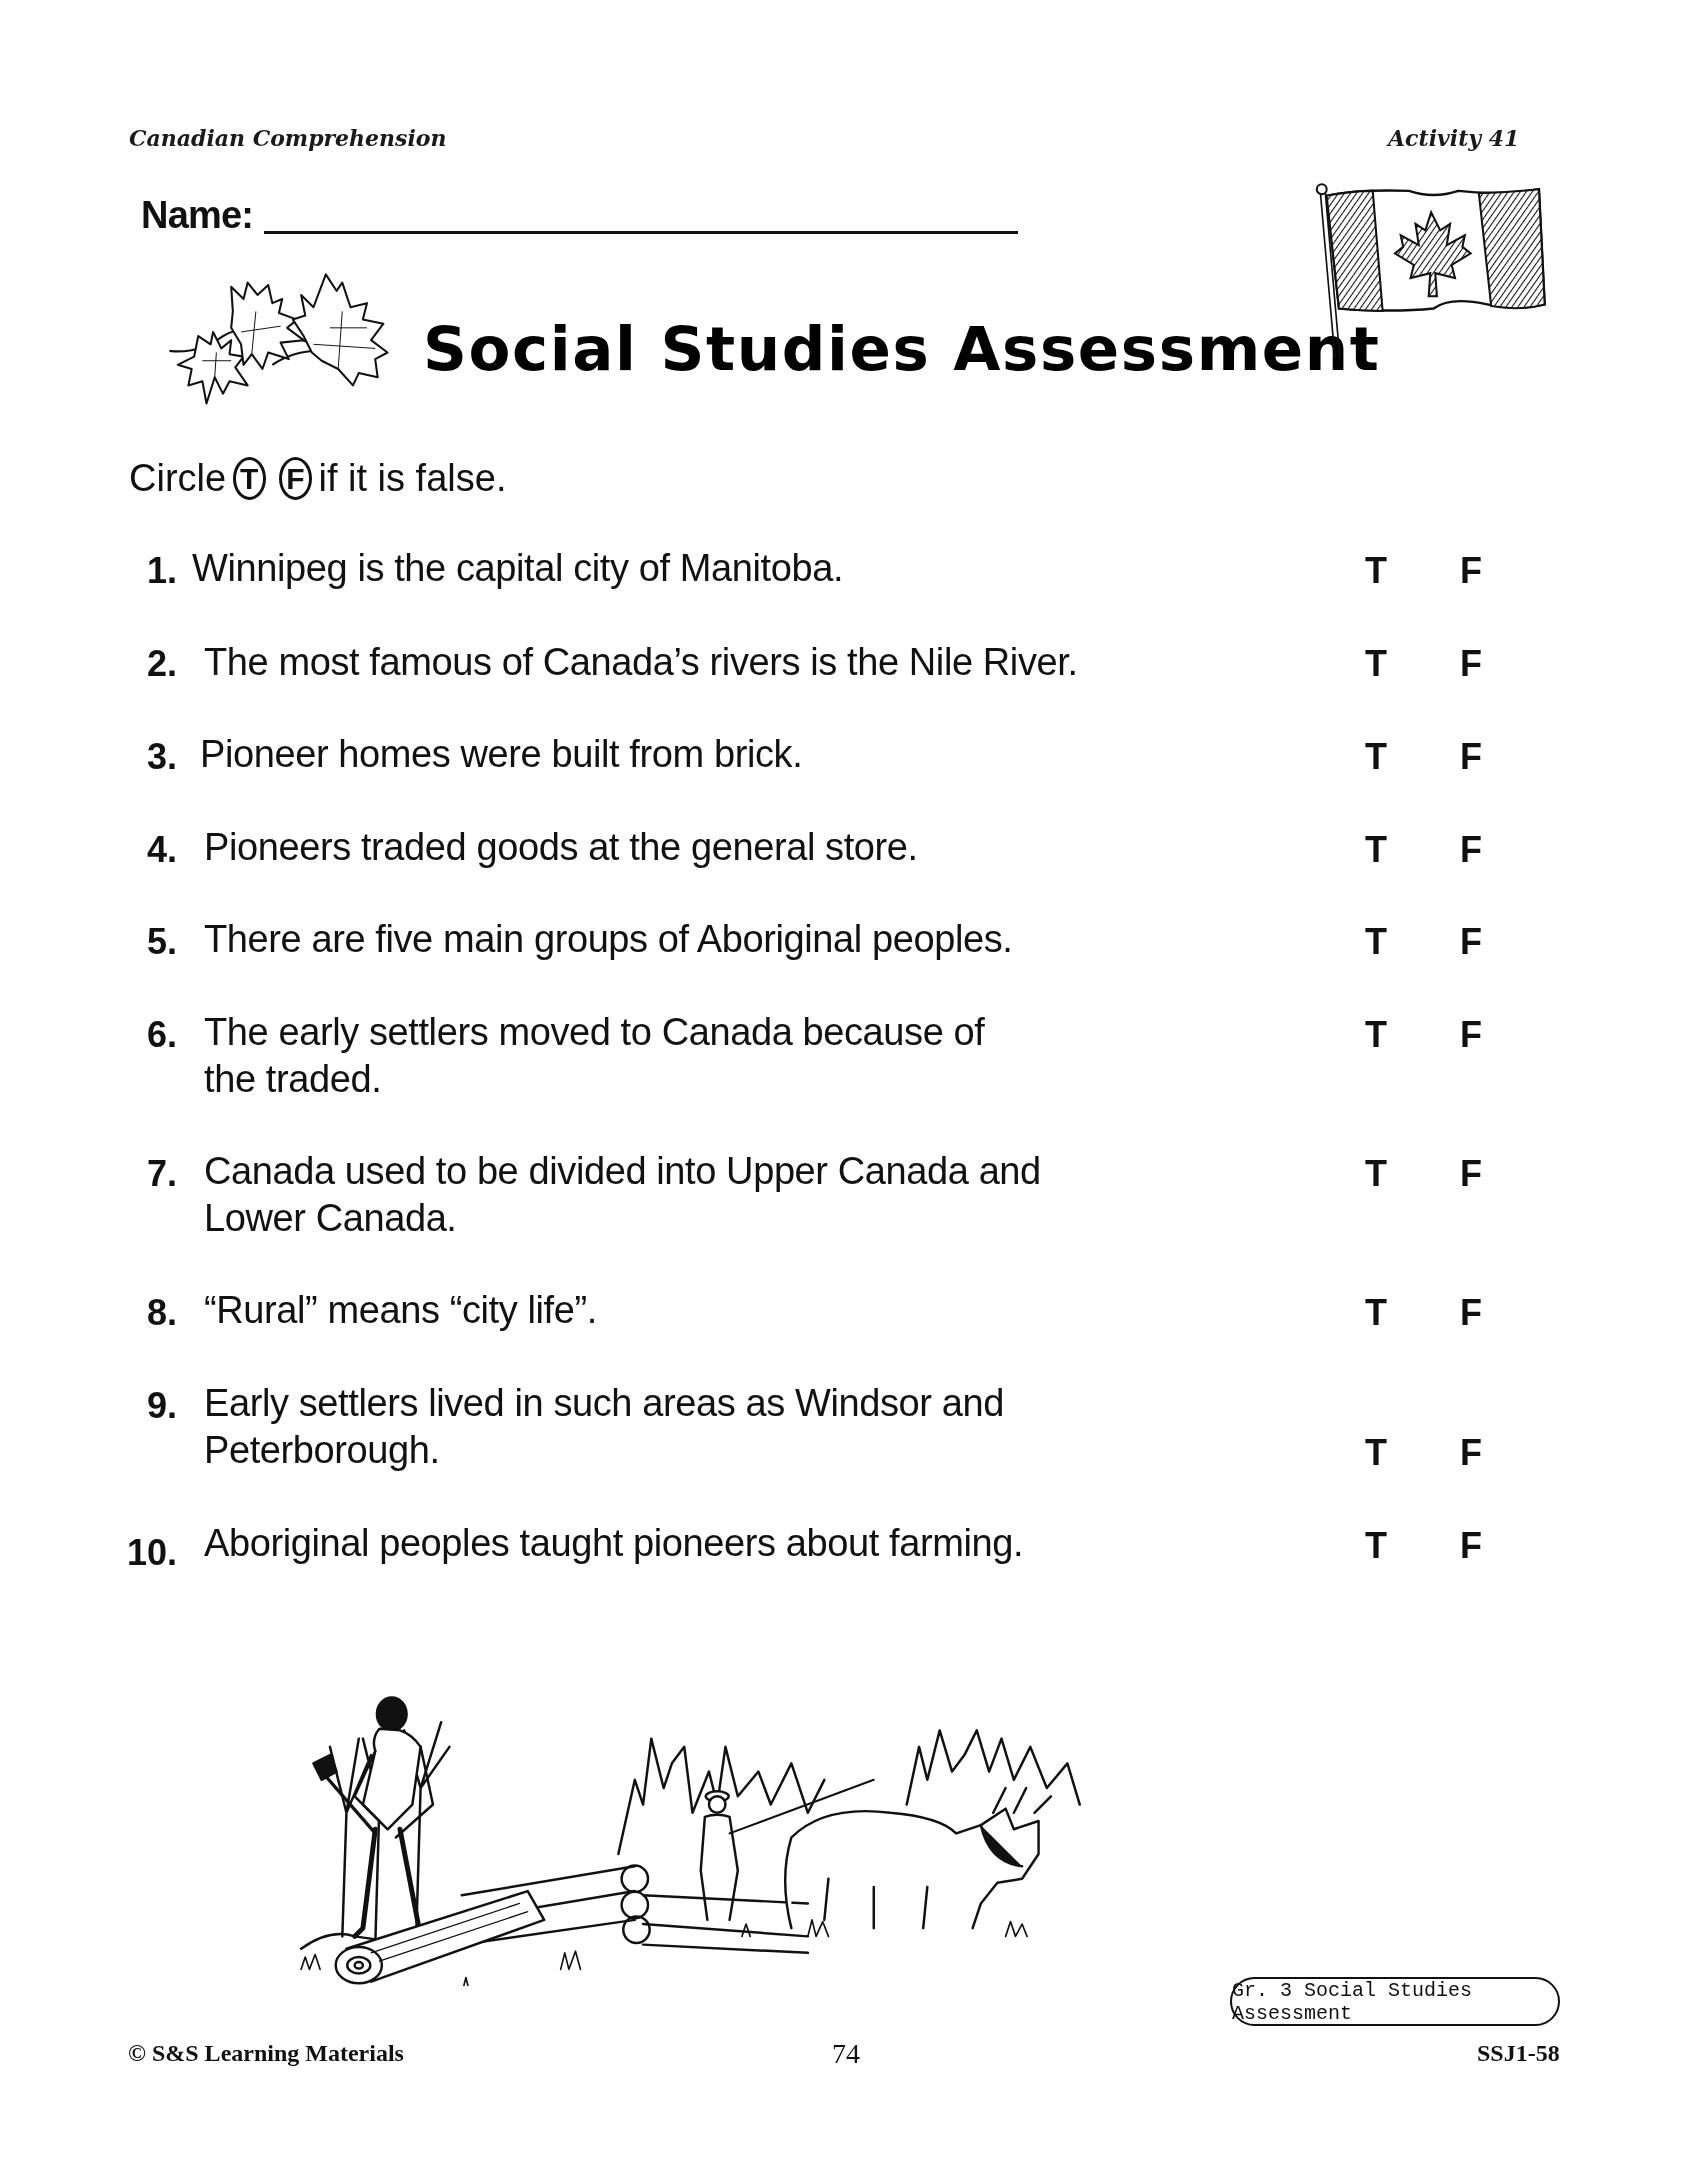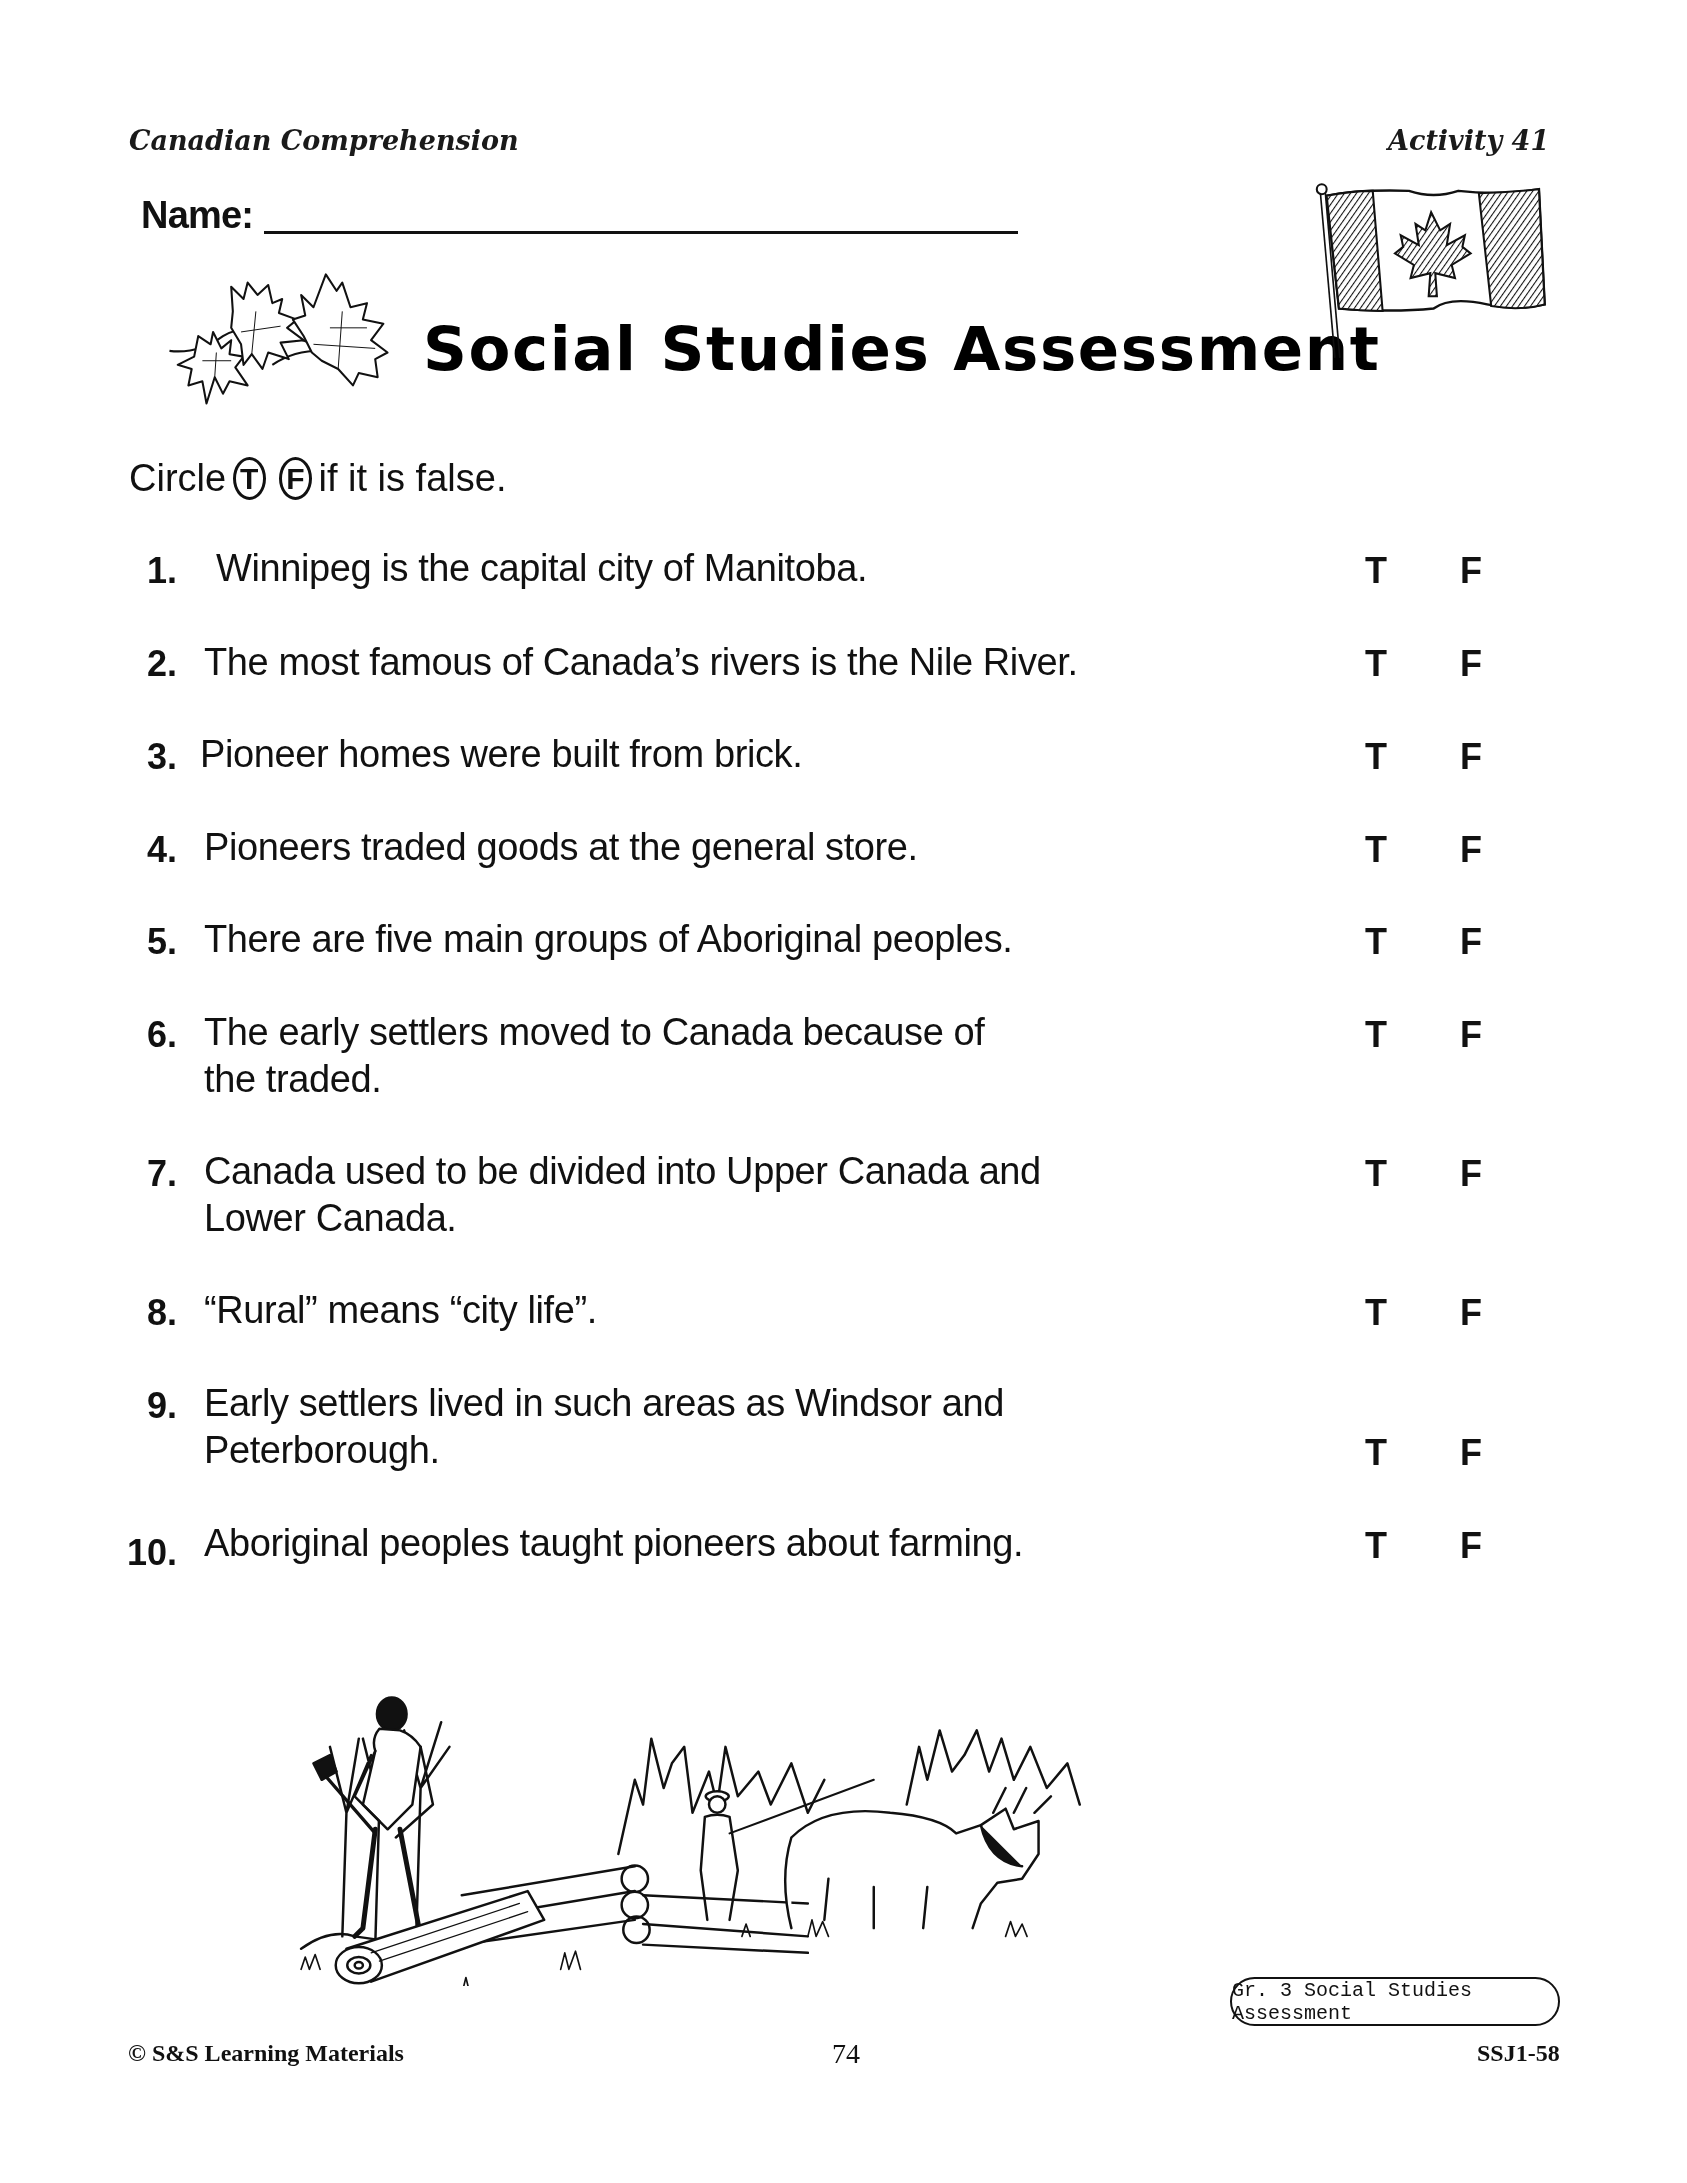--- a/index.html
+++ b/index.html
@@ -1,18 +1,18 @@
 <!DOCTYPE html>
 <html style="font-size:13px"><head>
 <meta charset="utf-8">
 <style>
   html, body { margin:0; padding:0; background:#ffffff; }
   body { width:1687px; height:2183px; position:relative; overflow:hidden; color:#111; }
   .abs { position:absolute; }
-  .serif-hdr { font-family:"DejaVu Serif", serif; font-style:italic; font-weight:bold; font-size:27px; color:#1a1a1a; }
+  .serif-hdr { font-family:"DejaVu Serif", serif; font-style:italic; font-weight:bold; font-size:22px; color:#1a1a1a; }
   .name-label { font-family:"Liberation Sans", sans-serif; font-weight:bold; font-size:38px; letter-spacing:-0.8px;margin-left:12px; }
   .name-line { border-bottom:3.3px solid #111; height:0; }
   .title { font-family:"DejaVu Sans", sans-serif; font-weight:bold; font-size:61px; letter-spacing:1.6px; color:#000; white-space:nowrap; }
   .instr { font-family:"Liberation Sans", sans-serif; font-size:38px; white-space:nowrap; display:flex; align-items:center; }
   .circ { display:inline-flex; align-items:center; justify-content:center; width:33px; height:43px; border:3.3px solid #111; border-radius:50%; font-weight:bold; font-size:30px; margin:0 6.6px; box-sizing:border-box; }
   .q-num { font-family:"Liberation Sans", sans-serif; font-weight:bold; font-size:36px; text-align:right; width:58px; }
   .q-text { font-family:"Liberation Sans", sans-serif; font-size:38px; line-height:47px; letter-spacing:-0.4px; }
   .tf { font-family:"Liberation Sans", sans-serif; font-weight:bold; font-size:36px; }
   .badge { border:2.5px solid #111; border-radius:25px; font-family:Liberation Mono, monospace; font-size:20px; display:flex; align-items:center; justify-content:center; box-sizing:border-box; }
   .foot { font-family:"Liberation Serif", serif; font-size:25px; }
@@ -74,21 +74,21 @@
 <div class="abs instr" style="left:129px; top:457px;">
   <span>Circle</span>
   <span class="circ">T</span>
   <span class="circ">F</span>
   <span>if it is false.</span>
 </div>
 
 <div>
 
   <div class="abs q-num" style="left:119px; top:550px;">1.</div>
-  <div class="abs q-text" style="left:216px; top:545px;">Winnipeg is the capital city of Manitoba.</div>
+  <div class="abs q-text" style="left:192px; top:545px;">Winnipeg is the capital city of Manitoba.</div>
   <div class="abs tf" style="left:1365px; top:550px;">T</div>
   <div class="abs tf" style="left:1460px; top:550px;">F</div>
 
   <div class="abs q-num" style="left:119px; top:643px;">2.</div>
   <div class="abs q-text" style="left:204px; top:639px;">The most famous of Canada’s rivers is the Nile River.</div>
   <div class="abs tf" style="left:1365px; top:643px;">T</div>
   <div class="abs tf" style="left:1460px; top:643px;">F</div>
 
   <div class="abs q-num" style="left:119px; top:736px;">3.</div>
   <div class="abs q-text" style="left:200px; top:731px;">Pioneer homes were built from brick.</div>

